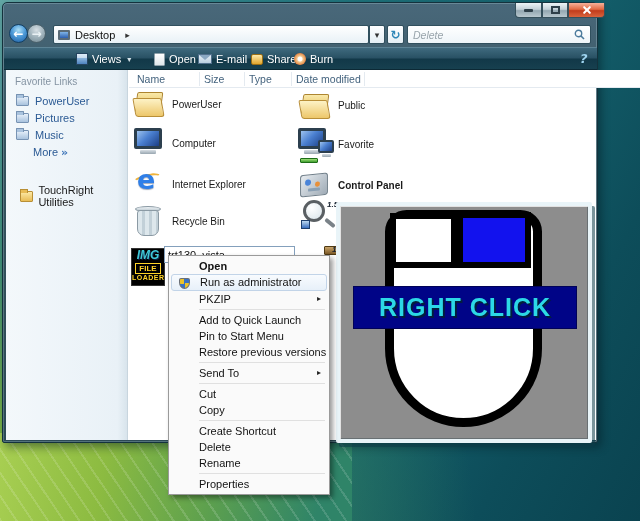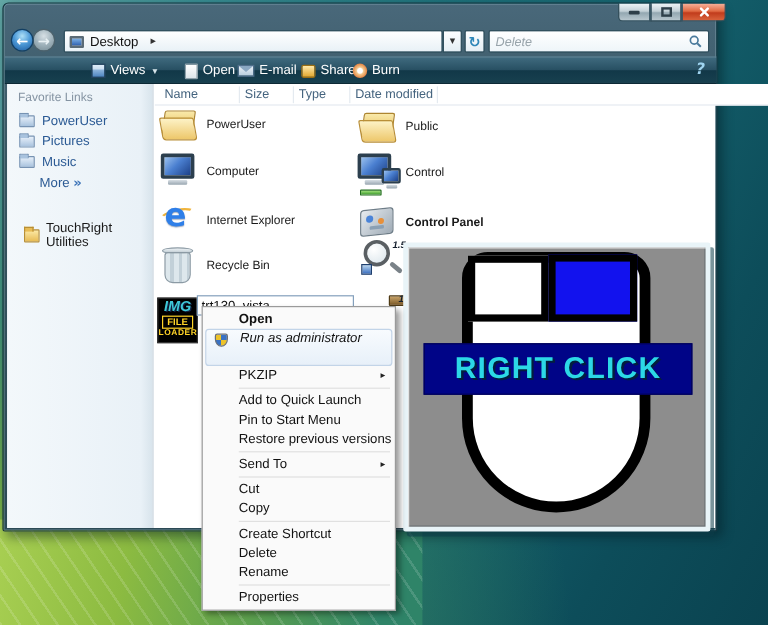--- a/index.html
+++ b/index.html
@@ -141,21 +141,21 @@
   .imgloader .l3 { display:block; font-weight:bold; font-size:7px; line-height:8px; color:#ffd428; letter-spacing:.5px; }
 
   .rename { position:absolute; left:161px; top:243px; width:131px; height:17px; border:1px solid #84a0bc; background:#fff;
     font-size:11px; padding:0 3px; color:#111; font-family:"Liberation Sans","DejaVu Sans",sans-serif; }
 
   
   .cmenu { position:absolute; left:168px; top:255px; width:162px; z-index:30;
     background:#fafafa; border:1px solid #9a9a9a; box-shadow:3px 3px 5px rgba(0,0,0,.4); padding:2px; }
   .mi { position:relative; height:16px; line-height:16px; padding-left:28px; color:#121212; font-size:11px; }
   .mi.bold { font-weight:bold; }
-  .mi.hl { background:linear-gradient(#f8fbfe,#e7f0f9); border:1px solid #c2d4e8; border-radius:3px; height:31px; line-height:15px;font-style:italic; }
+  .mi.hl { background:linear-gradient(#f8fbfe,#e7f0f9); border:1px solid #c2d4e8; border-radius:3px; height:17px; line-height:15px; }
   .mi .arrow { position:absolute; right:6px; top:0; font-size:8px; color:#222; }
   .msep { height:5px; position:relative; }
   .msep::after { content:""; position:absolute; left:28px; right:2px; top:2px; height:1px; background:#e0e0e0; }
   .shield { position:absolute; left:7px; top:3px; width:11px; height:11px; border-radius:2px 2px 50% 50%/2px 2px 60% 60%; overflow:hidden; border:1px solid #6a6f76;
     background:conic-gradient(#3a72c4 0 25%, #edc32a 0 50%, #3a72c4 0 75%, #edc32a 0 100%); }
 
   
   .panel { position:absolute; left:336px; top:202px; width:256px; height:241px; z-index:20;
     background:#8d8d8d; border:4px solid #e9f4f8; border-radius:2px;
     box-shadow:inset 1px 1px 0 rgba(255,255,255,.75), inset -1px -1px 0 rgba(40,60,70,.35), 3px 4px 0 rgba(13,60,72,.55); }
@@ -305,21 +305,21 @@
 
       <div class="pc" style="left:292px; top:58px;">
           <div class="scr"></div>
           <div class="base"></div>
         </div>
       <div class="pc small" style="left:312px; top:70px;">
           <div class="scr"></div>
           <div class="base"></div>
         </div>
       <span class="net-cable" style="left:294px; top:88px;"></span>
-      <span class="flabel" style="left:332px; top:69px;">Control</span>
+      <span class="flabel" style="left:332px; top:69px;">Favorite</span>
 
       <div class="cpanel" style="left:294px; top:104px;">
           <i class="b1"></i>
           <i class="b2"></i>
           <i class="b3"></i>
         </div>
       <span class="flabel" style="left:332px; top:110px;font-weight:bold;">Control Panel</span>
 
       <div class="mag" style="left:297px; top:130px;">
         <div class="lens"></div>

